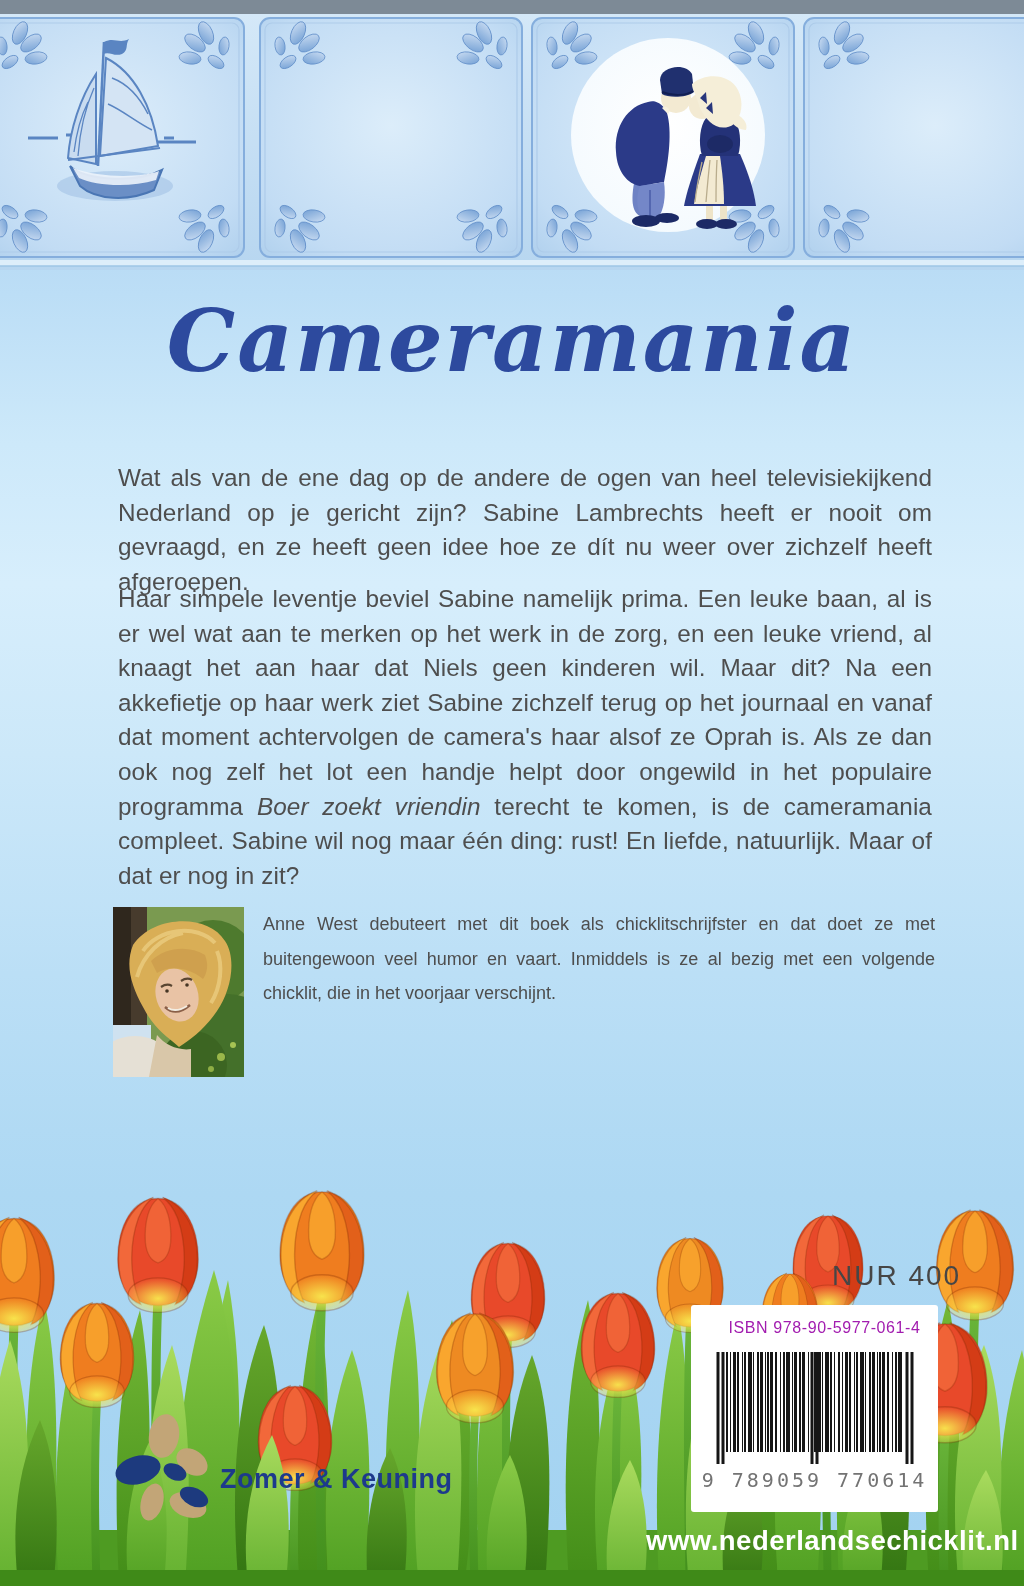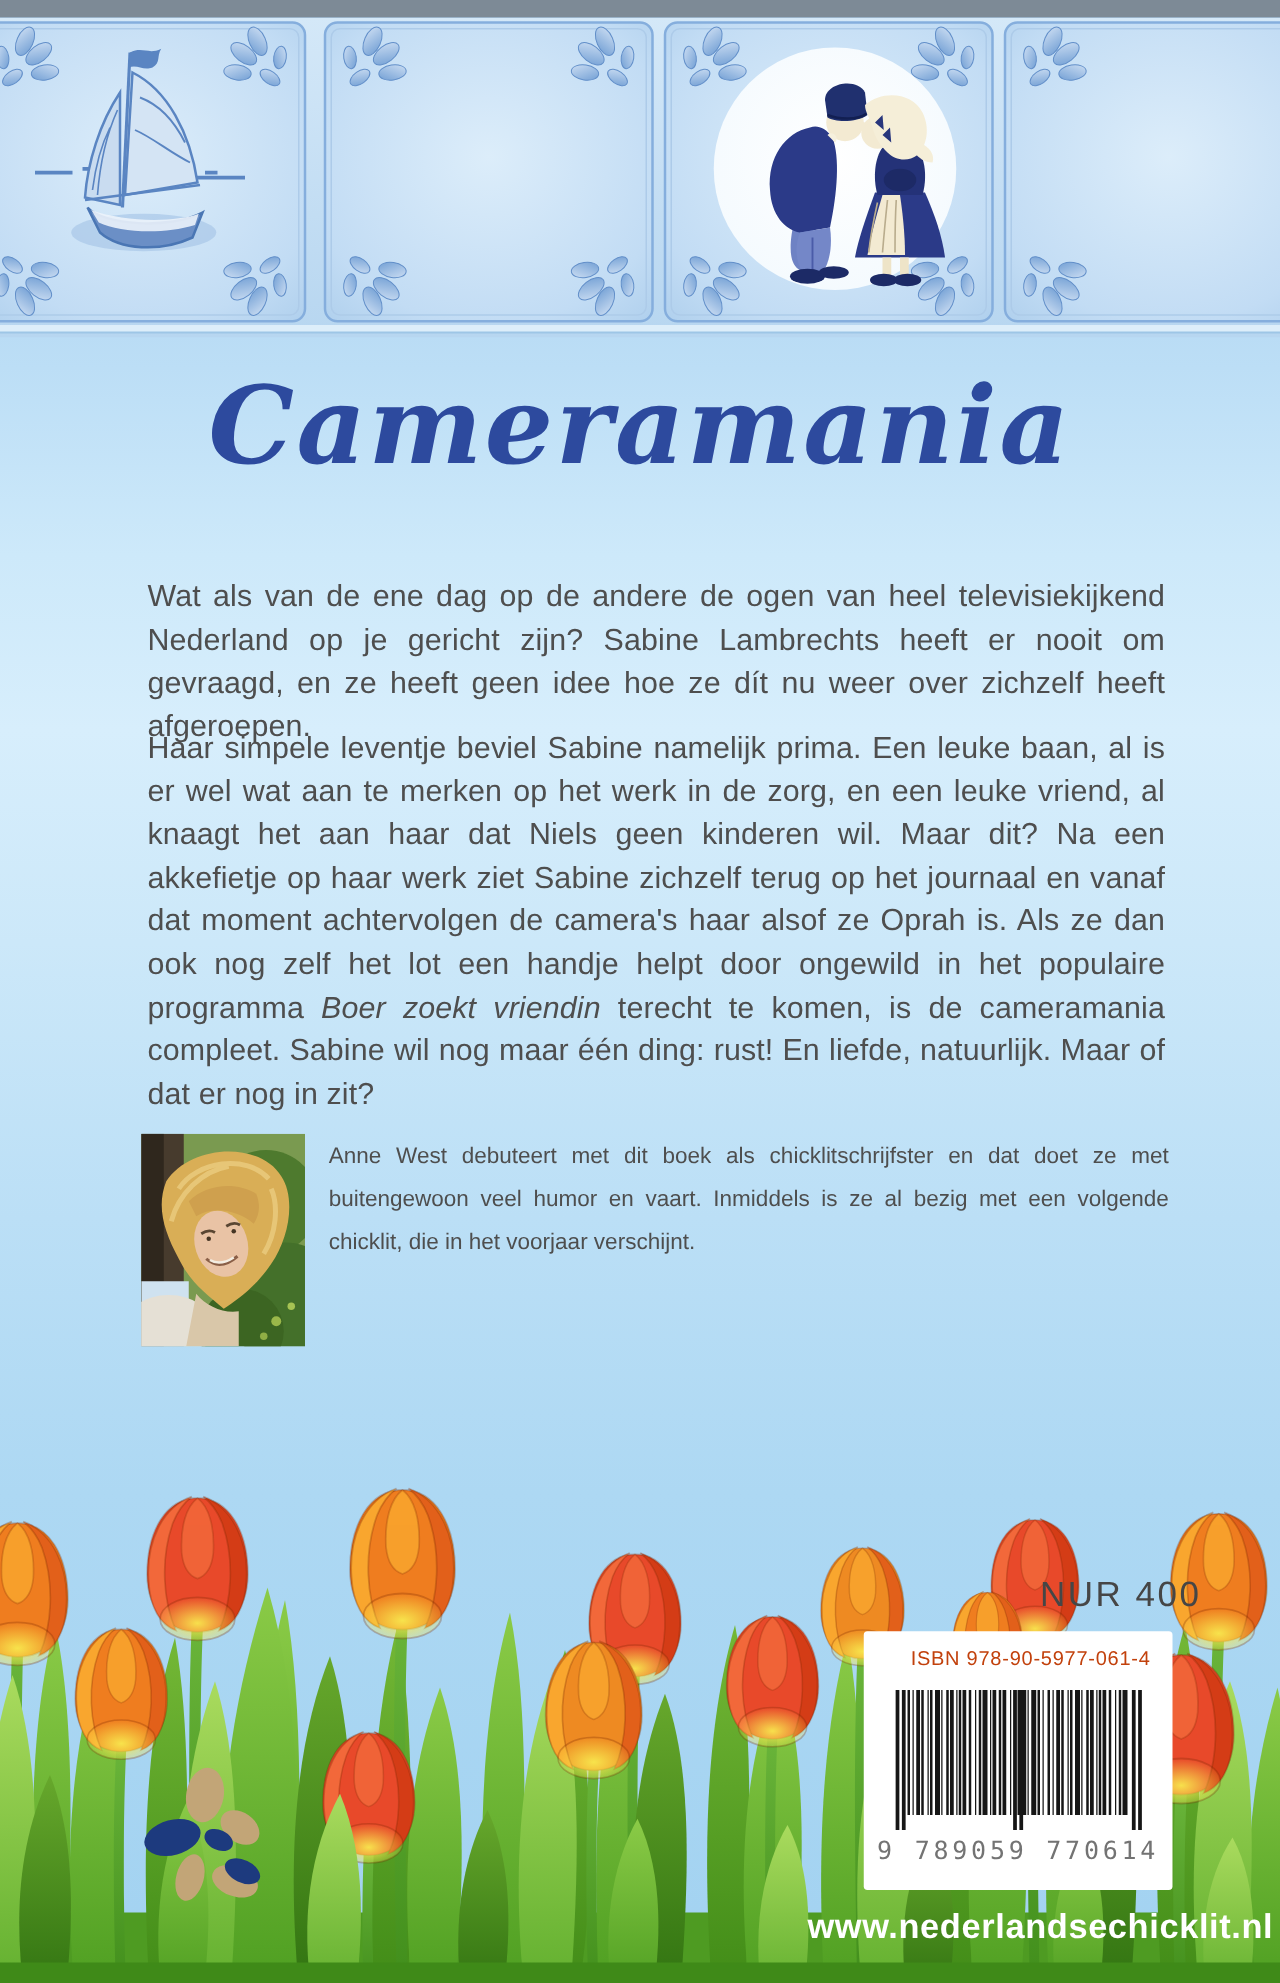--- a/index.html
+++ b/index.html
@@ -28,21 +28,21 @@
   .bio p{margin:0;font-size:18px;line-height:34.6px;color:#4e4e4e;text-align:justify;font-weight:400;}
   
   .tiles{position:absolute;top:0;left:0;}
   .field{position:absolute;left:0;bottom:0;}
   
   .nur{position:absolute;left:832px;top:1246px;font-size:28px;color:#464646;letter-spacing:2px;z-index:6;}
   .isbn{
     position:absolute;left:691px;top:1291px;width:247px;height:207px;
     background:#ffffff;border-radius:3px;text-align:center;z-index:6;
   }
-  .isbn .lbl{margin-top:14px;font-size:16px;color:#c2410c;letter-spacing:.6px;padding-left:20px;}
+  .isbn .lbl{margin-top:14px;font-size:16px;color:#a21caf;letter-spacing:.6px;padding-left:20px;}
   .isbn svg{display:block;margin:7px auto 0;}
   .isbn .digits{font-family:"DejaVu Sans Mono",monospace;font-size:20px;color:#737373;letter-spacing:3px;margin-top:0;}
   .pub-logo{position:absolute;left:112px;top:1398px;width:104px;height:110px;z-index:6;}
   .pub-name{position:absolute;left:220px;top:1450px;font-size:27px;font-weight:bold;color:#1d3a8c;z-index:6;letter-spacing:.5px;}
   .website{position:absolute;left:646px;top:1511px;font-size:27.5px;font-weight:bold;color:#ffffff;letter-spacing:.5px;z-index:6;}
 </style>
 </head>
 <body>
 
 <div class="cover">
@@ -323,16 +323,17 @@
 
   <svg class="pub-logo" width="104" height="110" viewBox="0 0 104 110">
     <ellipse cx="52" cy="24" rx="15" ry="22" transform="rotate(10 52 24)" fill="#c2a577"></ellipse>
     <ellipse cx="80" cy="50" rx="17" ry="12" transform="rotate(35 80 50)" fill="#c2a577"></ellipse>
     <ellipse cx="26" cy="58" rx="23" ry="14" transform="rotate(-15 26 58)" fill="#1d3a7e"></ellipse>
     <ellipse cx="63" cy="60" rx="12" ry="8" transform="rotate(25 63 60)" fill="#1d3a7e"></ellipse>
     <ellipse cx="40" cy="90" rx="11" ry="19" transform="rotate(15 40 90)" fill="#c2a577"></ellipse>
     <ellipse cx="76" cy="93" rx="19" ry="12" transform="rotate(20 76 93)" fill="#c2a577"></ellipse>
     <ellipse cx="82" cy="85" rx="15" ry="9" transform="rotate(25 82 85)" fill="#1d3a7e"></ellipse>
   </svg>
+  <div class="pub-name">Zomer &amp; Keuning</div>
 
   <div class="website">www.nederlandsechicklit.nl</div>
 
 </div>
 
 </body></html>

